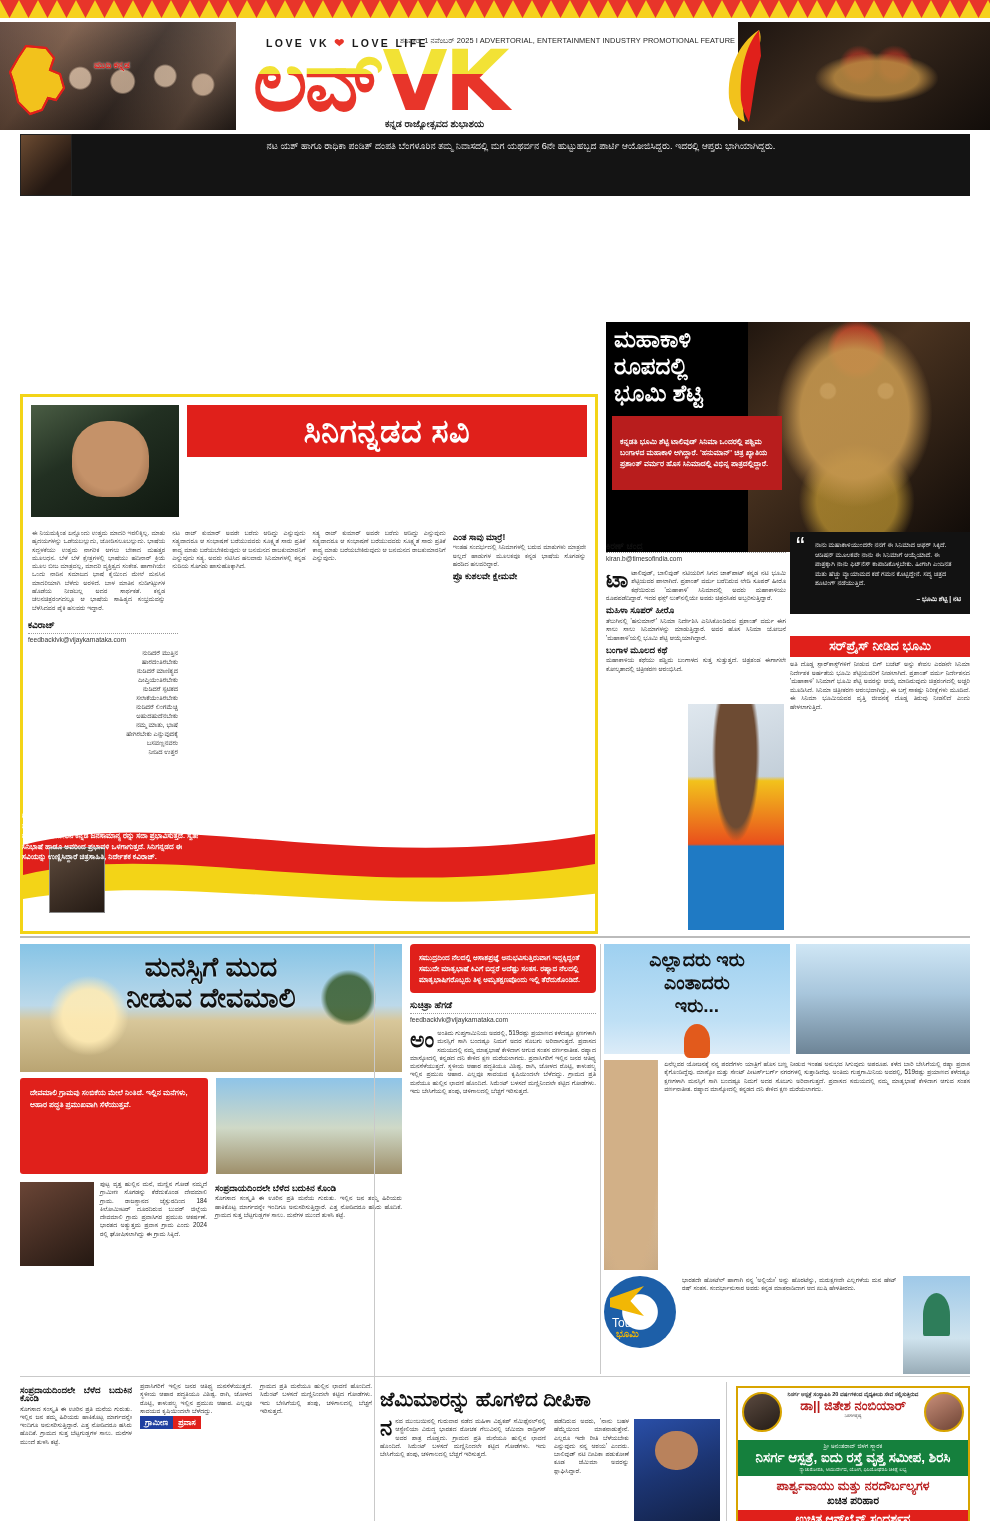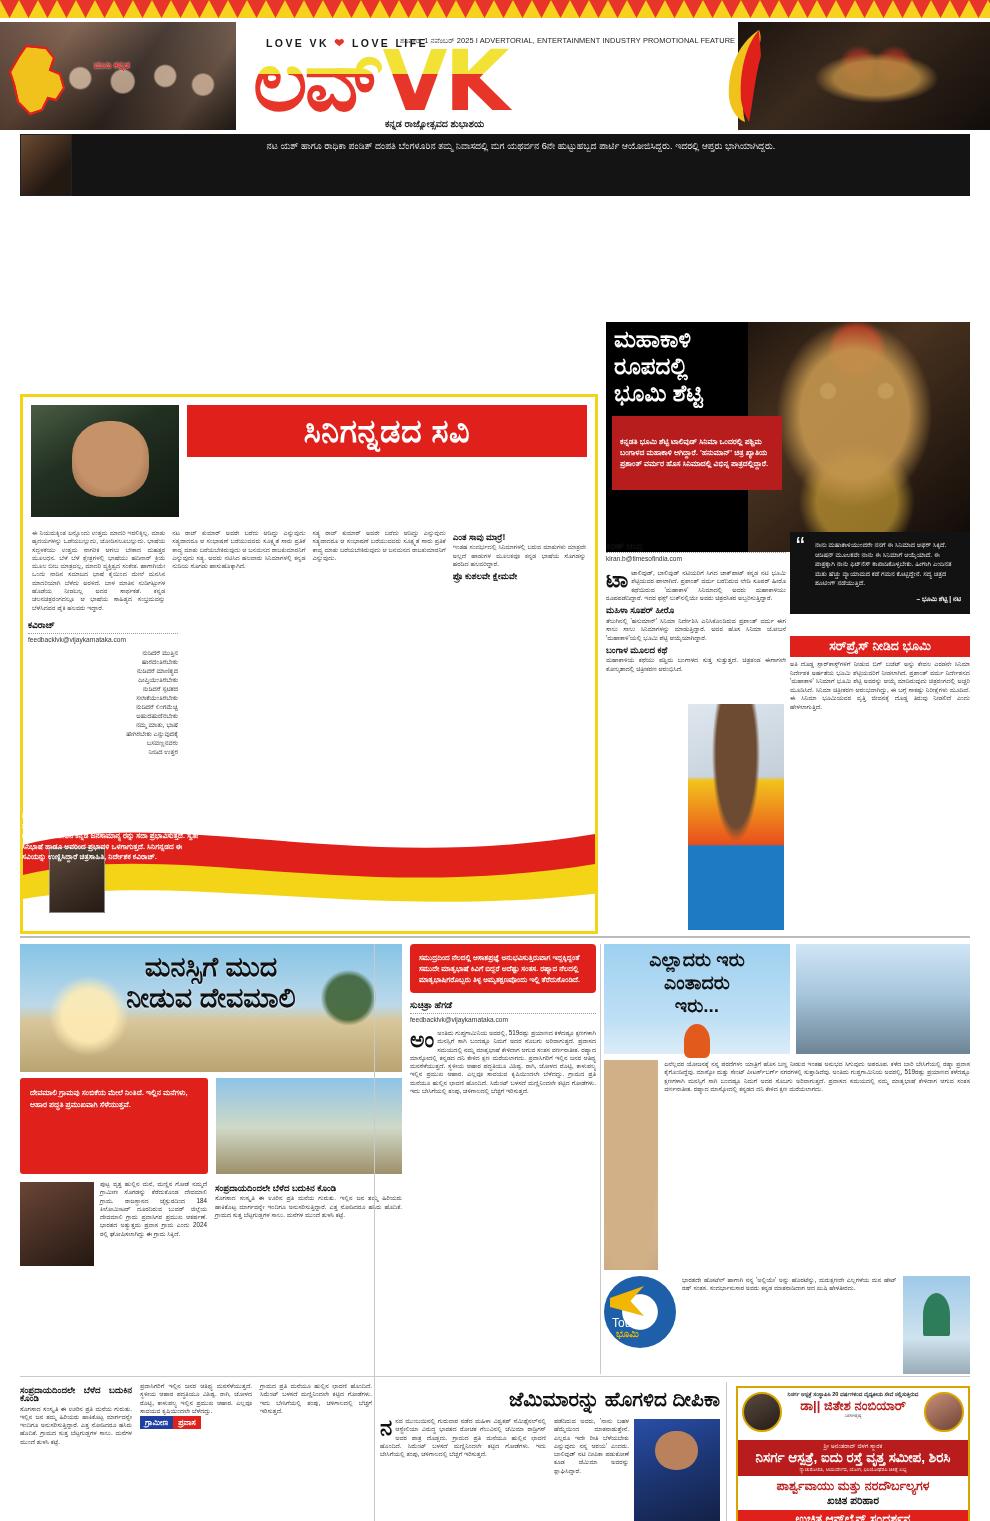--- a/index.html
+++ b/index.html
@@ -284,21 +284,21 @@
   .tourist-logo .tl-t1{ position:absolute; left:8px; top:40px; color:#fff; font-size:12px; font-weight:normal;text-align:right; }
   .tourist-logo .tl-t2{ position:absolute; left:12px; top:52px; color:#f2b705; font-size:10px; font-weight:bold; }
   .ellad-photo-c{ width:120px; height:104px; background:linear-gradient(180deg,#9fc9e8,#cfe3ee 60%,#8fa2ad); position:relative; }
   .ellad-photo-c::after{ content:""; position:absolute; left:30%; top:16%; width:40%; height:42%;
     border-radius:50% 50% 6% 6%; background:#2e7d5a; }
 
   
   .jemi{
     position:absolute; left:380px; top:1186px; width:340px; height:238px; overflow:hidden;
   }
-  .jemi h2{ font-size:20px; font-weight:bold; color:#111; text-align:right; padding-top:6px; }
+  .jemi h2{ font-size:20px; font-weight:bold; color:#111; text-align:left; padding-top:6px; }
   .jemi-cols{ display:flex; gap:8px; margin-top:6px; }
   .jemi-col{ flex:1 1 0; font-size:6.3px; line-height:8.3px; color:#222; text-align:justify; }
   .jemi-photo{ float:right; width:86px; height:116px; margin:2px 0 3px 5px;
     background:linear-gradient(160deg,#2a4fa8 0%,#1c3573 45%,#111d3d 100%); position:relative; }
   .jemi-photo::after{ content:""; position:absolute; left:24%; top:10%; width:50%; height:34%;
     border-radius:48%; background:#b9825c; }
 
   .bot-left{
     position:absolute; left:20px; top:1186px; width:352px; height:238px;
     font-size:6.3px; line-height:8.3px; color:#222;
@@ -312,21 +312,21 @@
     border:2px solid #d8a400; background:#fff; overflow:hidden; text-align:center;
   }
   .ad-r1{ background:#fff; padding:3px 2px 2px; position:relative; height:52px; }
   .ad-r1 .doc{ position:absolute; top:4px; width:40px; height:40px; border-radius:50%;
     border:2px solid #d8a400; }
   .ad-r1 .doc.l{ left:4px; background:linear-gradient(150deg,#5b4a40,#241c16); }
   .ad-r1 .doc.r{ right:4px; background:linear-gradient(150deg,#c98f7a,#6d4334); }
   .ad-line1{ font-size:5.6px; color:#1a1a1a; font-weight:bold; }
   .ad-docname{ font-size:13px; font-weight:bold; color:#b81d1d; line-height:15px; }
   .ad-docdeg{ font-size:4.6px; color:#333; }
-  .ad-r2{ background:#b91c1c; color:#fff; padding:2px 0 3px; }
+  .ad-r2{ background:#15803d; color:#fff; padding:2px 0 3px; }
   .ad-r2 .small{ font-size:6.2px; }
   .ad-r2 .big{ font-size:13.5px; font-weight:bold; line-height:16px; }
   .ad-r2 .tiny{ font-size:5px; }
   .ad-r3{ background:#fff; color:#b81d1d; font-size:12.5px; font-weight:bold; padding:3px 2px; line-height:14px; }
   .ad-r3 .s2{ color:#111; font-size:10.5px; }
   .ad-r4{ background:#e0201b; color:#fff; font-size:12.5px; font-weight:bold; padding:2px; }
 
   .vline{ position:absolute; background:#c9c9c9; width:1px; }
   .hline{ position:absolute; background:#c9c9c9; height:1px; }
 </style>

